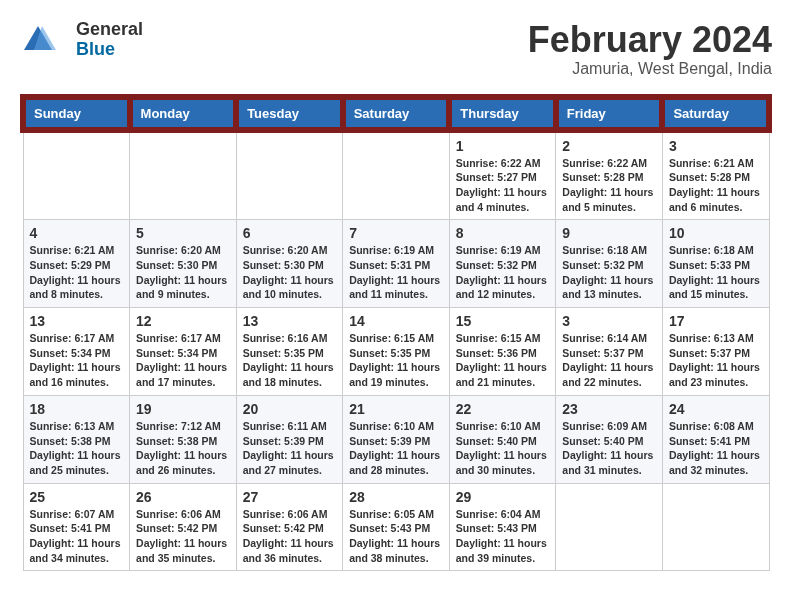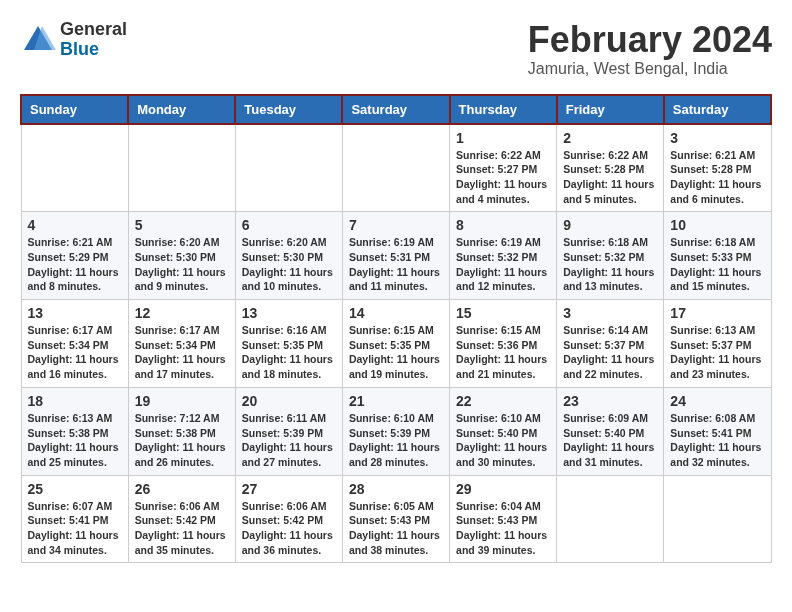--- a/index.html
+++ b/index.html
@@ -12,34 +12,35 @@
     }
     .header {
       display: flex;
       justify-content: space-between;
       align-items: flex-start;
       margin-bottom: 16px;
     }
     .logo {
       display: flex;
       align-items: center;
-      gap: 4px;
+      gap: 20px;
     }
     .logo-text {
       font-size: 18px;
       font-weight: bold;
       line-height: 1.1;
     }
     .logo-general { color: #333; }
     .logo-blue { color: #0369a1; }
     .logo-icon {
       width: 36px;
       height: 36px;
     }
     .title-block {
+      text-align: right;
       margin-left: 17px;
     }
     .main-title {
       font-size: 36px;
       font-weight: bold;
       color: #333;
       line-height: 1.1;
     }
     .subtitle {
       font-size: 16px;
@@ -49,21 +50,21 @@
       width: 100%;
       border-collapse: collapse;
       border: 1px solid #ccc;
     }
     .calendar th {
       background-color: #2a6db5;
       color: white;
       text-align: left;
       padding: 6px 8px;
       font-size: 13px;
-      border: 2px solid #7f1d1d;
+      border: 6px solid #7f1d1d;
     }
     .calendar td {
       vertical-align: top;
       padding: 5px 6px;
       border: 1px solid #ccc;
       width: calc(100% / 7);
       min-height: 80px;
       font-size: 11px;
       color: #333;
       background: #fff;

